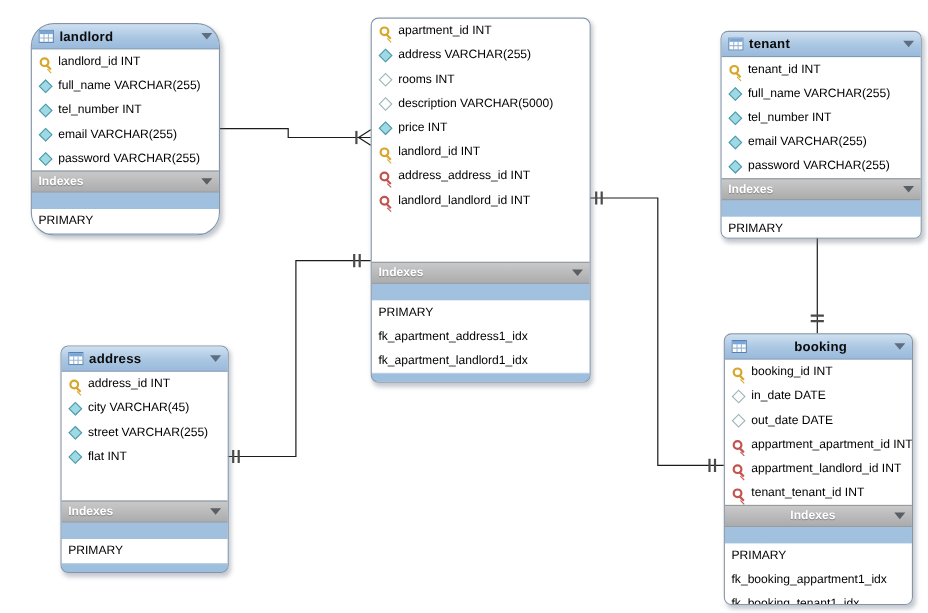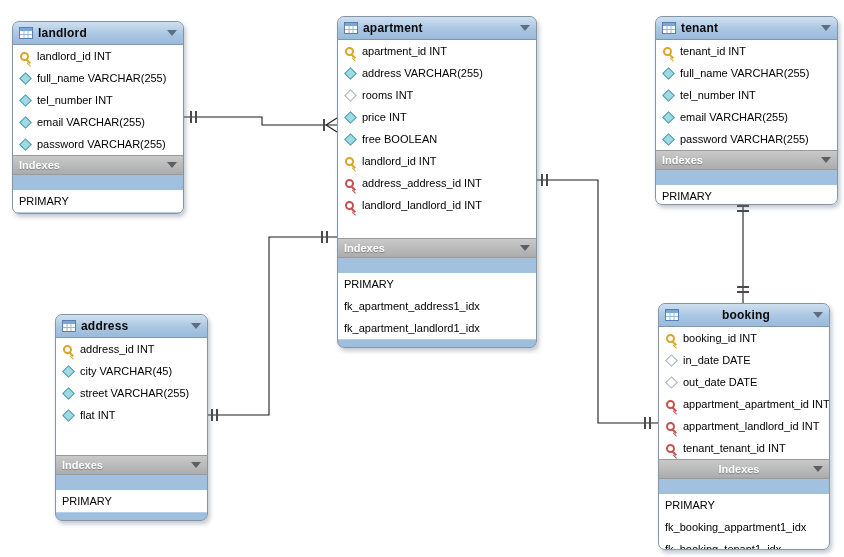--- a/index.html
+++ b/index.html
@@ -10,23 +10,23 @@
   #connectors{position:absolute;left:0;top:0;z-index:1;}
   #connectors path{fill:none;}
   #connectors .line{stroke:#1c1c1c;stroke-width:1.1;}
   #connectors .tick{stroke:#4a4a4a;stroke-width:2;}
   .tbl{
     position:absolute;z-index:2;display:flex;flex-direction:column;
     border:1px solid #8595a5;border-radius:7px;overflow:hidden;
     background:linear-gradient(#aec9e4,#9dbedd);
     box-shadow:2px 3px 4px rgba(100,110,125,.38);
   }
-  #t-landlord{left:12px;top:21px;width:170px;height:191px;}
+  #t-landlord{left:28px;top:21px;width:170px;height:191px;border-radius:21px;}
   #t-apartment{left:337px;top:16px;width:198px;height:330px;}
-  #t-tenant{left:655px;top:16px;width:181px;height:187px;}
+  #t-tenant{left:655px;top:28px;width:181px;height:187px;}
   #t-address{left:55px;top:314px;width:151px;height:205px;}
   #t-booking{left:658px;top:303px;width:170px;height:245px;text-align:center;}
   .hdr{
     height:22px;flex:none;display:flex;align-items:center;gap:5px;padding:0 6px;
     background:linear-gradient(180deg,#cfe0f0 0%,#a9c6e2 55%,#9abadc 100%);
     border-bottom:1px solid #8095a8;
   }
   .ttl{flex:1;font-size:12px;font-weight:bold;color:#0b0b0b;letter-spacing:.2px;}
   .arrow{width:0;height:0;border-left:5px solid transparent;border-right:5px solid transparent;
     border-top:6px solid #5e6e80;flex:none;cursor:pointer;}
@@ -124,51 +124,40 @@
     <span class="idxlbl">Indexes</span>
     <span class="arrow"></span>
   </div>
   <div class="idxrows">
     <div class="idxrow">PRIMARY</div>
   </div>
   <div class="ftr"></div>
 </div>
 
 <div class="tbl" id="t-apartment">
-  <div class="hdr">
-    <svg class="tblicon" width="14" height="12">
-        <rect x="0.5" y="0.5" width="13" height="11" fill="#fff" stroke="#5580b0"></rect>
-        <rect x="1" y="1" width="12" height="3" fill="#7aa5d4"></rect>
-        <line x1="5" y1="4" x2="5" y2="11" stroke="#9ab7d6"></line>
-        <line x1="9" y1="4" x2="9" y2="11" stroke="#9ab7d6"></line>
-        <line x1="1" y1="7.5" x2="13" y2="7.5" stroke="#9ab7d6"></line>
-      </svg>
-    <span class="ttl">apartment</span>
-    <span class="arrow"></span>
-  </div>
   <div class="cols">
     <div class="row">
         <span class="ic key key-pk"></span>
         <span class="txt">apartment_id INT</span>
       </div>
     <div class="row">
         <span class="ic dmd d-fill"></span>
         <span class="txt">address VARCHAR(255)</span>
       </div>
     <div class="row">
         <span class="ic dmd d-open"></span>
         <span class="txt">rooms INT</span>
       </div>
     <div class="row">
+        <span class="ic dmd d-open"></span>
+        <span class="txt">description VARCHAR(5000)</span>
+      </div>
+    <div class="row">
         <span class="ic dmd d-fill"></span>
         <span class="txt">price INT</span>
-      </div>
-    <div class="row">
-        <span class="ic dmd d-fill"></span>
-        <span class="txt">free BOOLEAN</span>
       </div>
     <div class="row">
         <span class="ic key key-pk"></span>
         <span class="txt">landlord_id INT</span>
       </div>
     <div class="row">
         <span class="ic key key-fk"></span>
         <span class="txt">address_address_id INT</span>
       </div>
     <div class="row">

